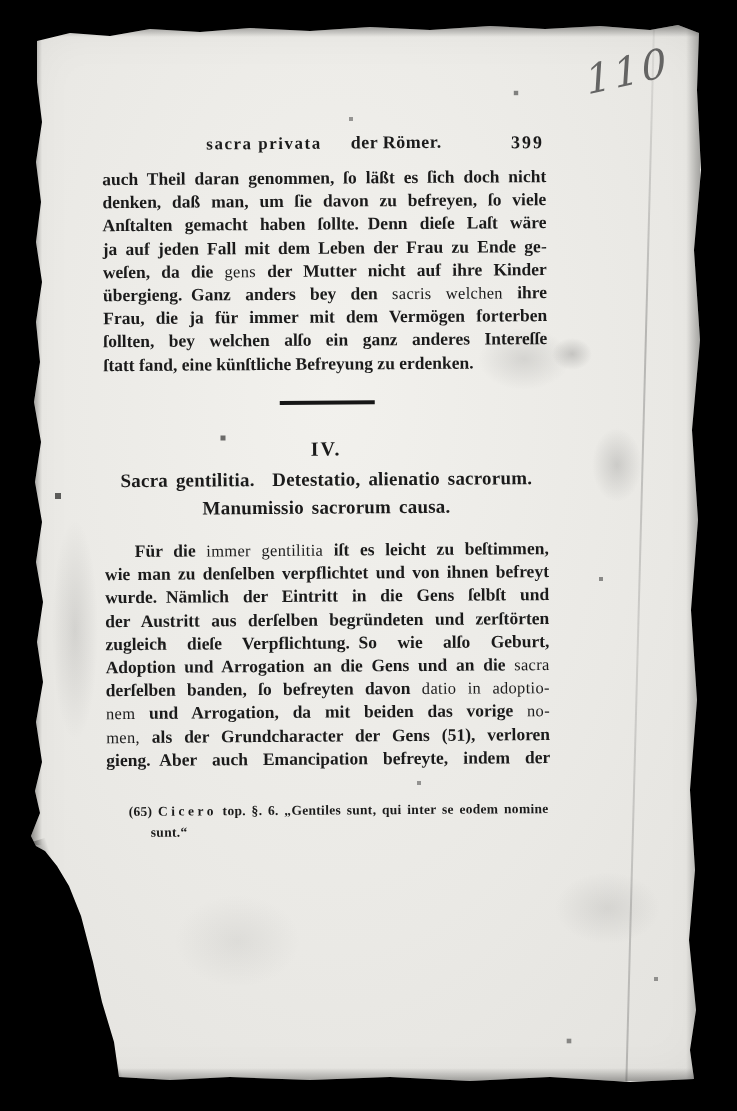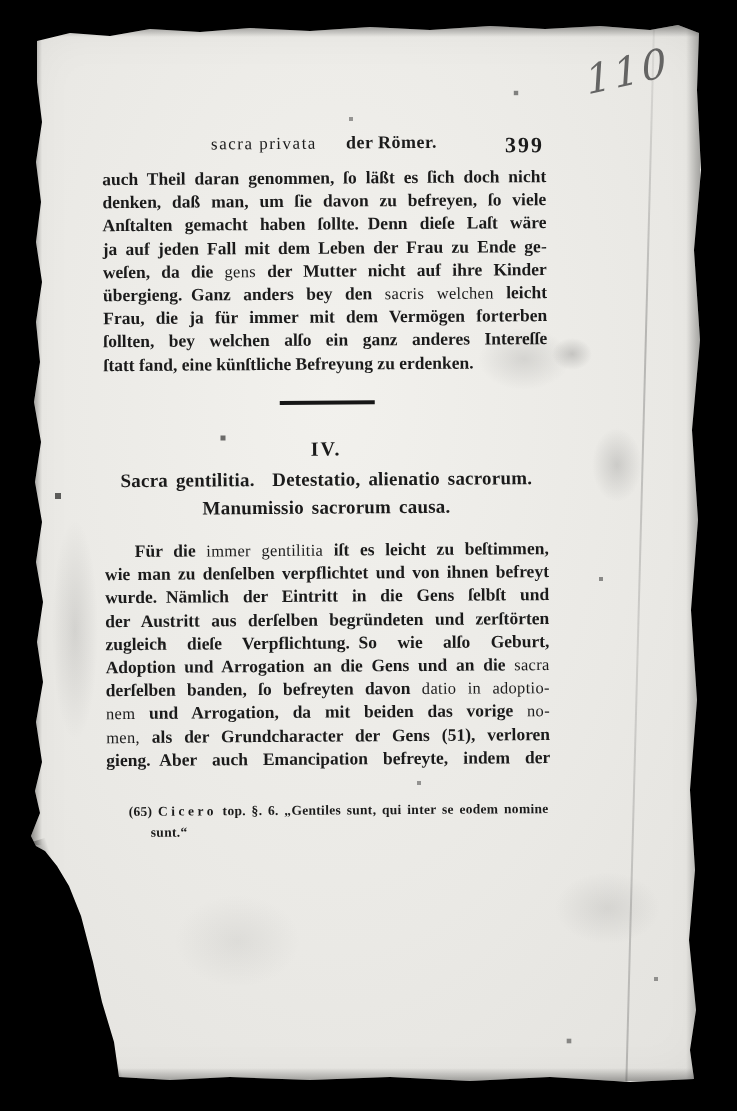--- a/index.html
+++ b/index.html
@@ -72,23 +72,23 @@
     position:absolute; left:585px; top:48px;
     font-family:"DejaVu Serif", serif; font-style:italic; font-weight:400;
     font-size:40px; letter-spacing:3px; color:#474747; opacity:.82;
     transform:rotate(-13deg) skewX(-6deg);
   }
 
   .content { position:absolute; left:102px; top:0; width:444px; height:1111px;
              color:#1b1b1b; transform:rotate(-0.4deg); transform-origin:450px 150px; }
 
   .running-header { position:absolute; top:131px; left:0; width:100%; height:26px; text-align:center; }
-  .ht-latin   { font-size:17px; font-weight:400; letter-spacing:1.5px; }
+  .ht-latin   { font-size:17px; font-weight:700; letter-spacing:1.5px; }
   .ht-fraktur { font-size:18px; font-weight:700; letter-spacing:.5px; margin-left:25px; }
-  .pageno     { position:absolute; right:2px; top:1px; font-size:22px; font-weight:700; letter-spacing:2px; }
+  .pageno     { position:absolute; right:2px; top:1px; font-size:18px; font-weight:700; letter-spacing:2px; }
 
   .para { position:absolute; left:0; width:444px; font-size:17.5px; font-weight:700; line-height:23.2px; }
   .p1 { top:165px; }
   .p2 { top:537px; }
 
   .tline { text-align:justify; text-align-last:justify; }
   .tline.no-just { text-align-last:left; }
   .seg-f { }
   .seg-l { font-weight:400; font-size:16.5px; letter-spacing:.3px;font-family:Liberation Serif, serif; }
   .seg-s { letter-spacing:3.5px; }
@@ -136,21 +136,21 @@
         <span class="ht-fraktur">der Römer.</span>
         <span class="pageno">399</span>
       </div>
 
       <div class="para p1">
           <div class="tline"><span class="seg-f">auch Theil daran genommen, ſo läßt es ſich doch nicht</span></div>
           <div class="tline"><span class="seg-f">denken, daß man, um ſie davon zu befreyen, ſo viele</span></div>
           <div class="tline"><span class="seg-f">Anſtalten gemacht haben ſollte. Denn dieſe Laſt wäre</span></div>
           <div class="tline"><span class="seg-f">ja auf jeden Fall mit dem Leben der Frau zu Ende ge-</span></div>
           <div class="tline"><span class="seg-f">weſen, da die </span><span class="seg-l">gens</span><span class="seg-f"> der Mutter nicht auf ihre Kinder</span></div>
-          <div class="tline"><span class="seg-f">übergieng. Ganz anders bey den </span><span class="seg-l">sacris welchen</span><span class="seg-f"> leicht</span></div>
+          <div class="tline"><span class="seg-f">übergieng. Ganz anders bey den </span><span class="seg-l">sacris welchen</span><span class="seg-f"> ihre</span></div>
           <div class="tline"><span class="seg-f">Frau, die ja für immer mit dem Vermögen forterben</span></div>
           <div class="tline"><span class="seg-f">ſollten, bey welchen alſo ein ganz anderes Intereſſe</span></div>
           <div class="tline no-just"><span class="seg-f">ſtatt fand, eine künſtliche Befreyung zu erdenken.</span></div>
         </div>
 
       <div class="divider"></div>
 
       <div class="numeral">IV.</div>
       <div class="heading h1">Sacra gentilitia.  Detestatio, alienatio sacrorum.</div>
       <div class="heading h2">Manumissio sacrorum causa.</div>

